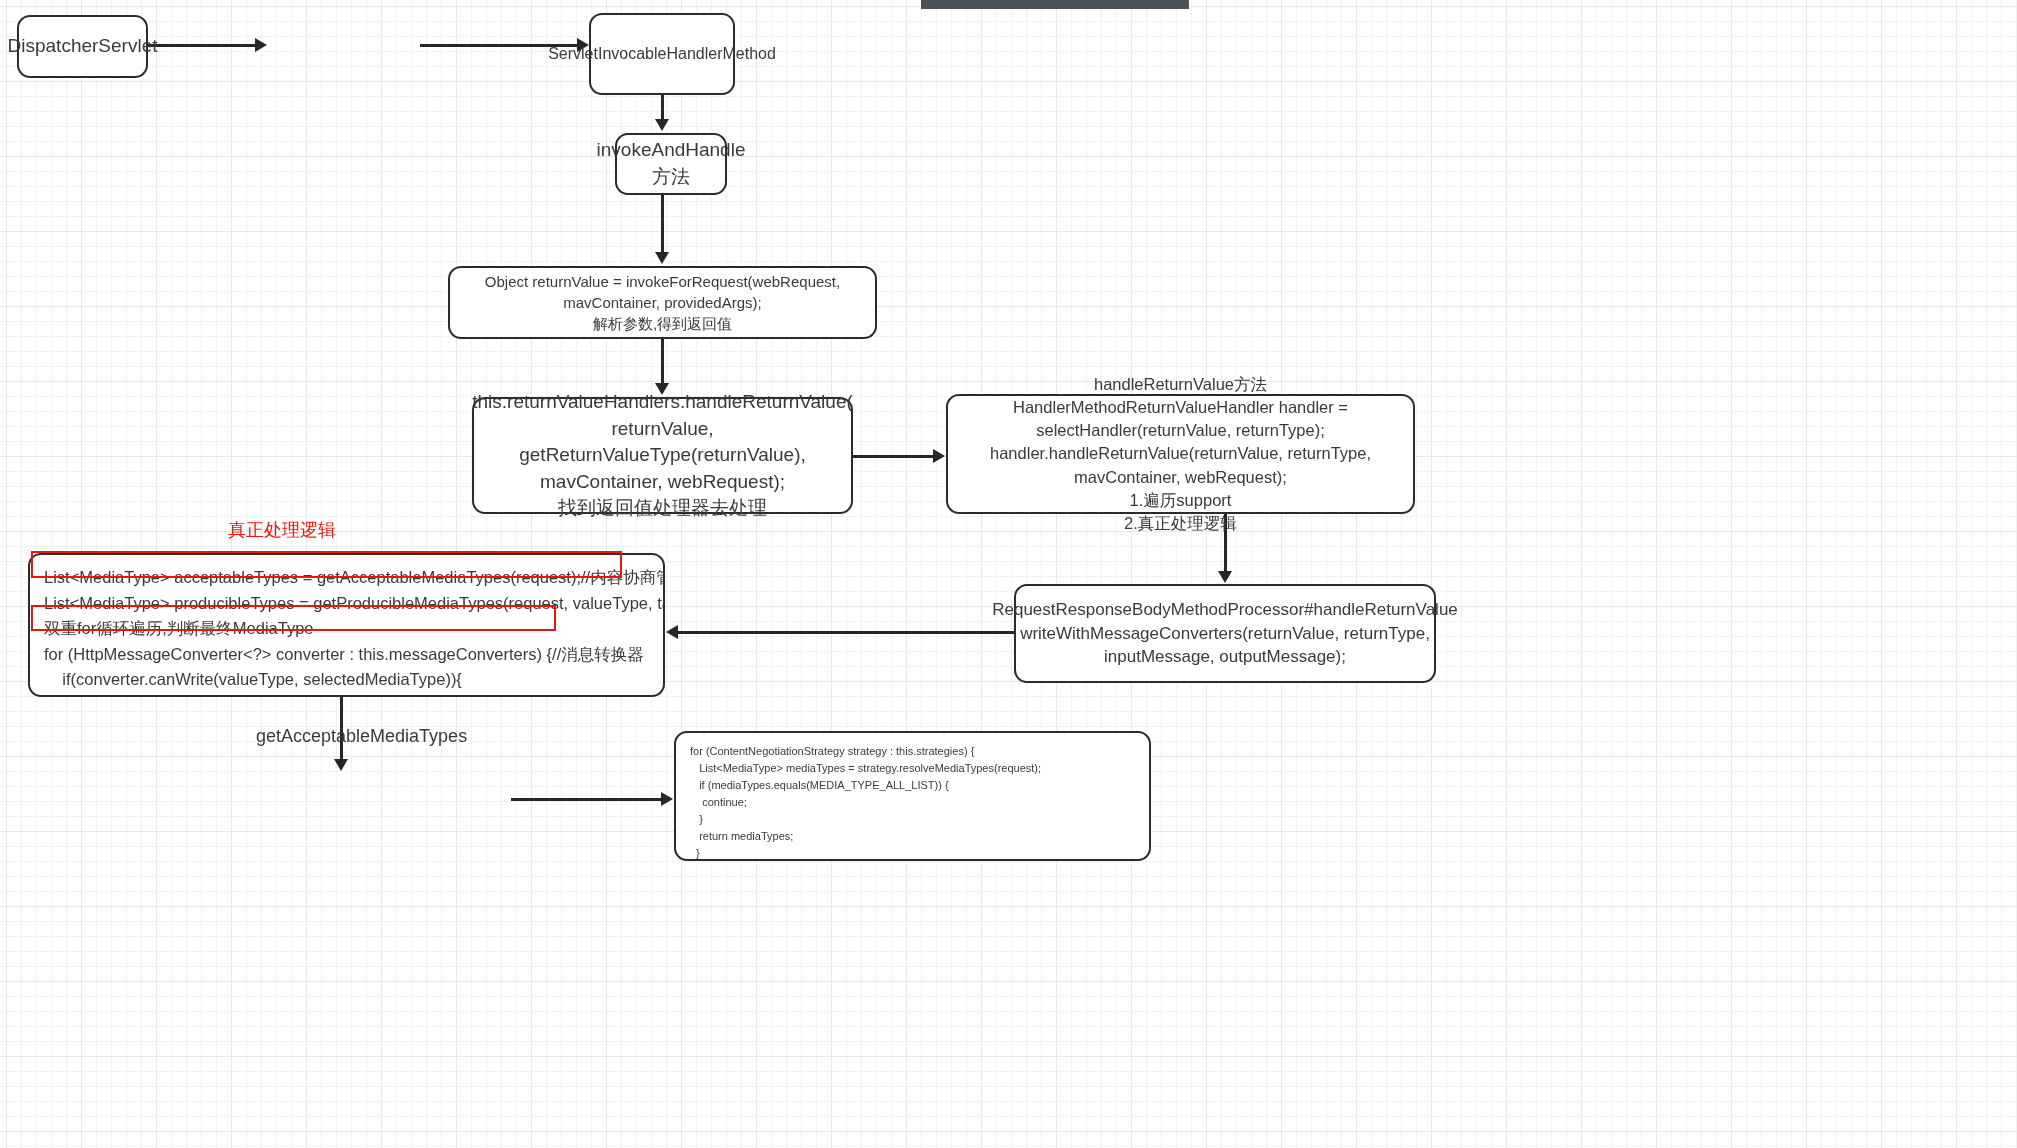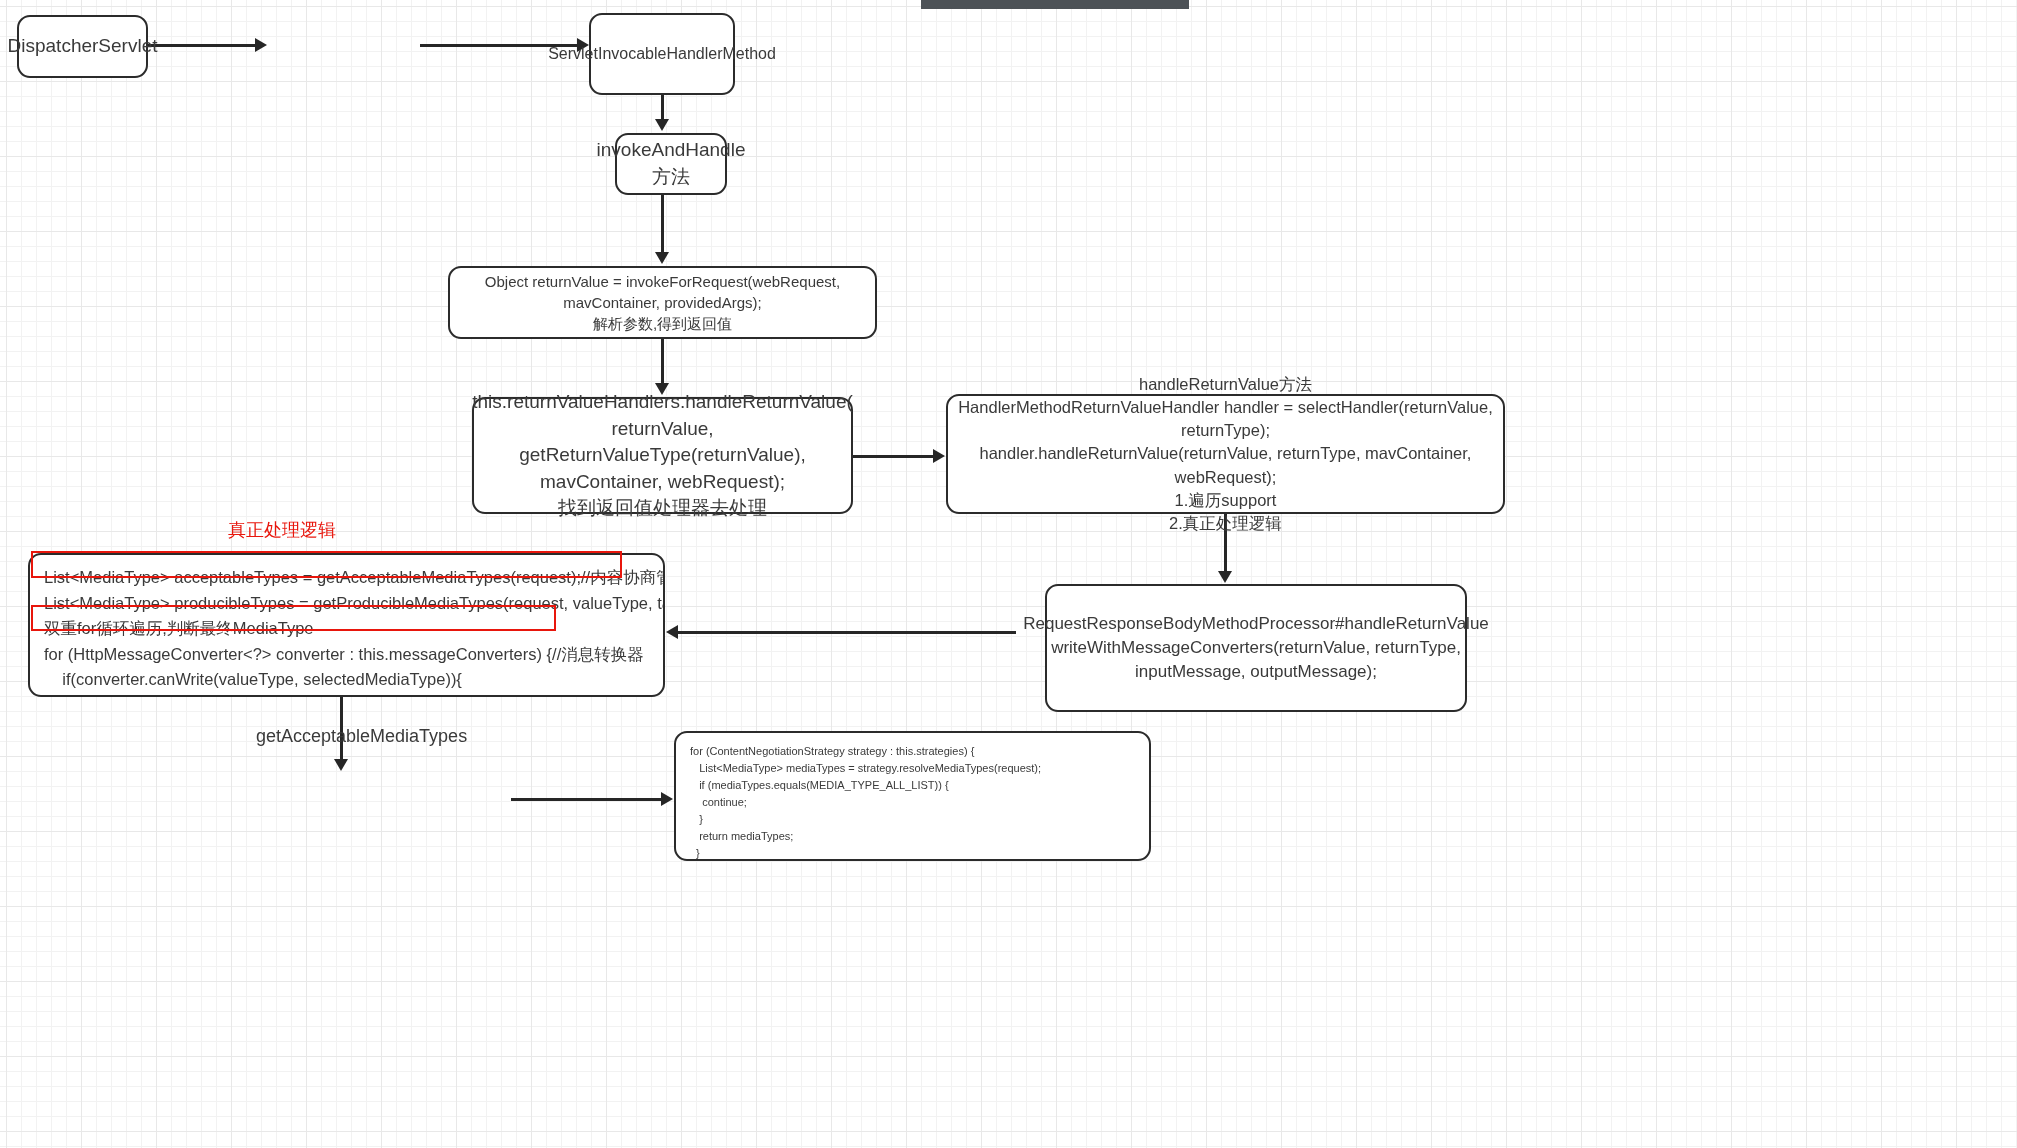--- a/index.html
+++ b/index.html
@@ -57,22 +57,22 @@
     line-height: 1.55;
     overflow: hidden;
   }
   
   #n-dispatcher      { left: 17px;   top: 15px;  width: 131px; height: 63px;  font-size: 19px; }
   #n-adapter         { left: 267px;  top: 13px;  width: 153px; height: 65px;  font-size: 19px; }
   #n-invocable       { left: 589px;  top: 13px;  width: 146px; height: 82px;  font-size: 16px; }
   #n-invokeandhandle { left: 615px;  top: 133px; width: 112px;  height: 62px;  font-size: 19px; }
   #n-returnvalue     { left: 448px;  top: 266px; width: 429px; height: 73px;  font-size: 15px; }
   #n-handlers        { left: 472px;  top: 397px; width: 381px; height: 117px; font-size: 19px; }
-  #n-handlemethod    { left: 946px;  top: 394px; width: 559px; height: 120px; font-size: 16.5px; }
-  #n-rrbmp           { left: 1014px; top: 584px; width: 422px; height: 128px;  font-size: 17px; margin-left: 31px; }
+  #n-handlemethod    { left: 946px;  top: 394px; width: 469px; height: 120px; font-size: 16.5px; }
+  #n-rrbmp           { left: 1014px; top: 584px; width: 422px; height: 99px;  font-size: 17px; }
   #n-cnm             { left: 170px;  top: 775px; width: 341px; height: 47px;  font-size: 18px; }
   #n-converters      { left: 28px;   top: 553px; width: 637px; height: 144px; font-size: 16.5px; }
   #n-strategies      { left: 674px;  top: 731px; width: 477px; height: 130px; font-size: 11px; }
 
   
   .line {
     position: absolute;
     background: #262626;
   }
   .line.h { height: 2.5px; }

